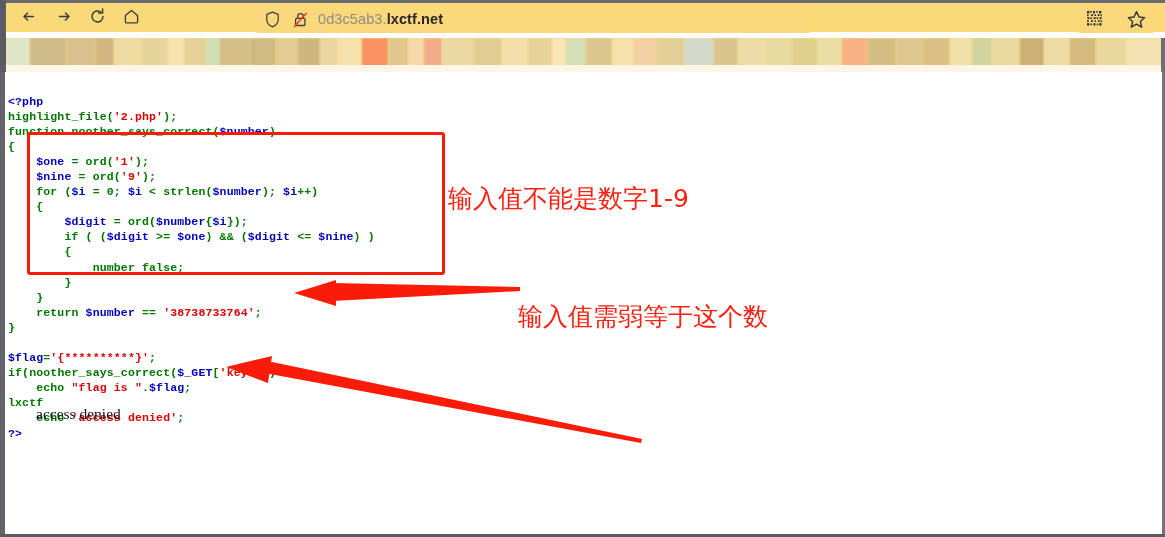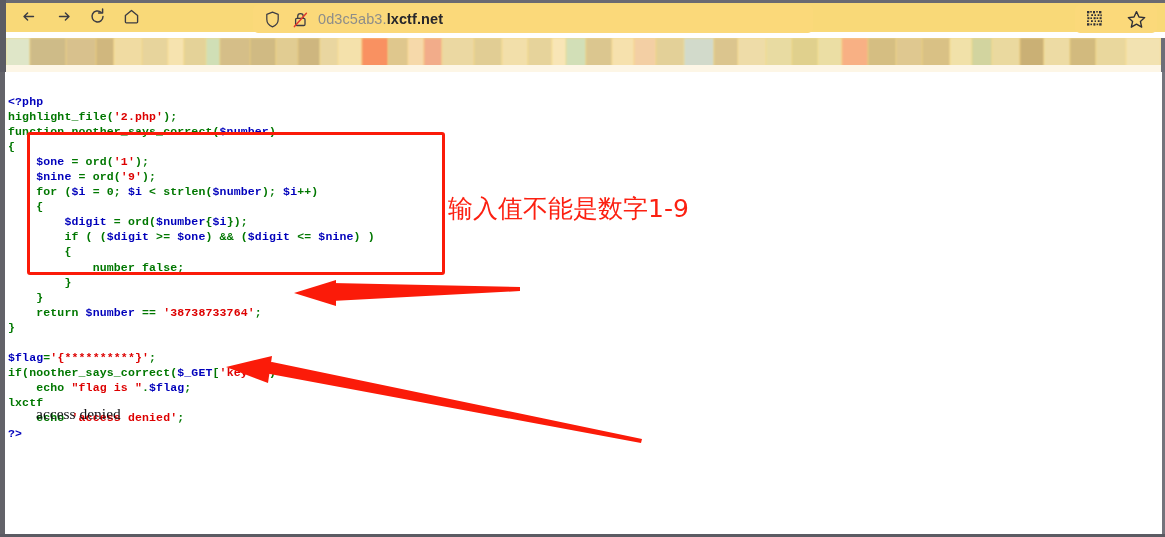--- a/index.html
+++ b/index.html
@@ -173,21 +173,21 @@
     border: 3px solid #fb1b09;
     box-sizing: border-box;
     border-radius: 3px;
   }
   .annotation-text {
     position: absolute;
     color: #fc2011;
     white-space: nowrap;
     font-family: "DejaVu Sans", "Liberation Sans", sans-serif;
   }
-  #ann-digits  { left: 448px; top: 120px; font-size: 25px; }
+  #ann-digits  { left: 448px; top: 110px; font-size: 25px; }
   #ann-loose   { left: 518px; top: 228px; font-size: 25px; }
   #ann-get     { left: 551px; top: 350px; font-size: 31px; }
 
   svg.arrow-layer {
     position: absolute;
     left: 0; top: 0;
     width: 1165px; height: 465px;
     pointer-events: none;
     overflow: visible;
   }
@@ -365,13 +365,14 @@
       <polygon points="294,221 336,208 336,234" fill="#fb1b09"></polygon>
     </g>
 
     <g>
       <polygon points="230,296 272,290 642,367 641,371 270,302" fill="#fb1b09"></polygon>
       <polygon points="226,295 272,284 268,311" fill="#fb1b09"></polygon>
     </g>
   </svg>
 
   <div class="annotation-text" id="ann-digits">输入值不能是数字1-9</div>
+  <div class="annotation-text" id="ann-loose">输入值需弱等于这个数</div>
 </div>
 
 </body></html>

